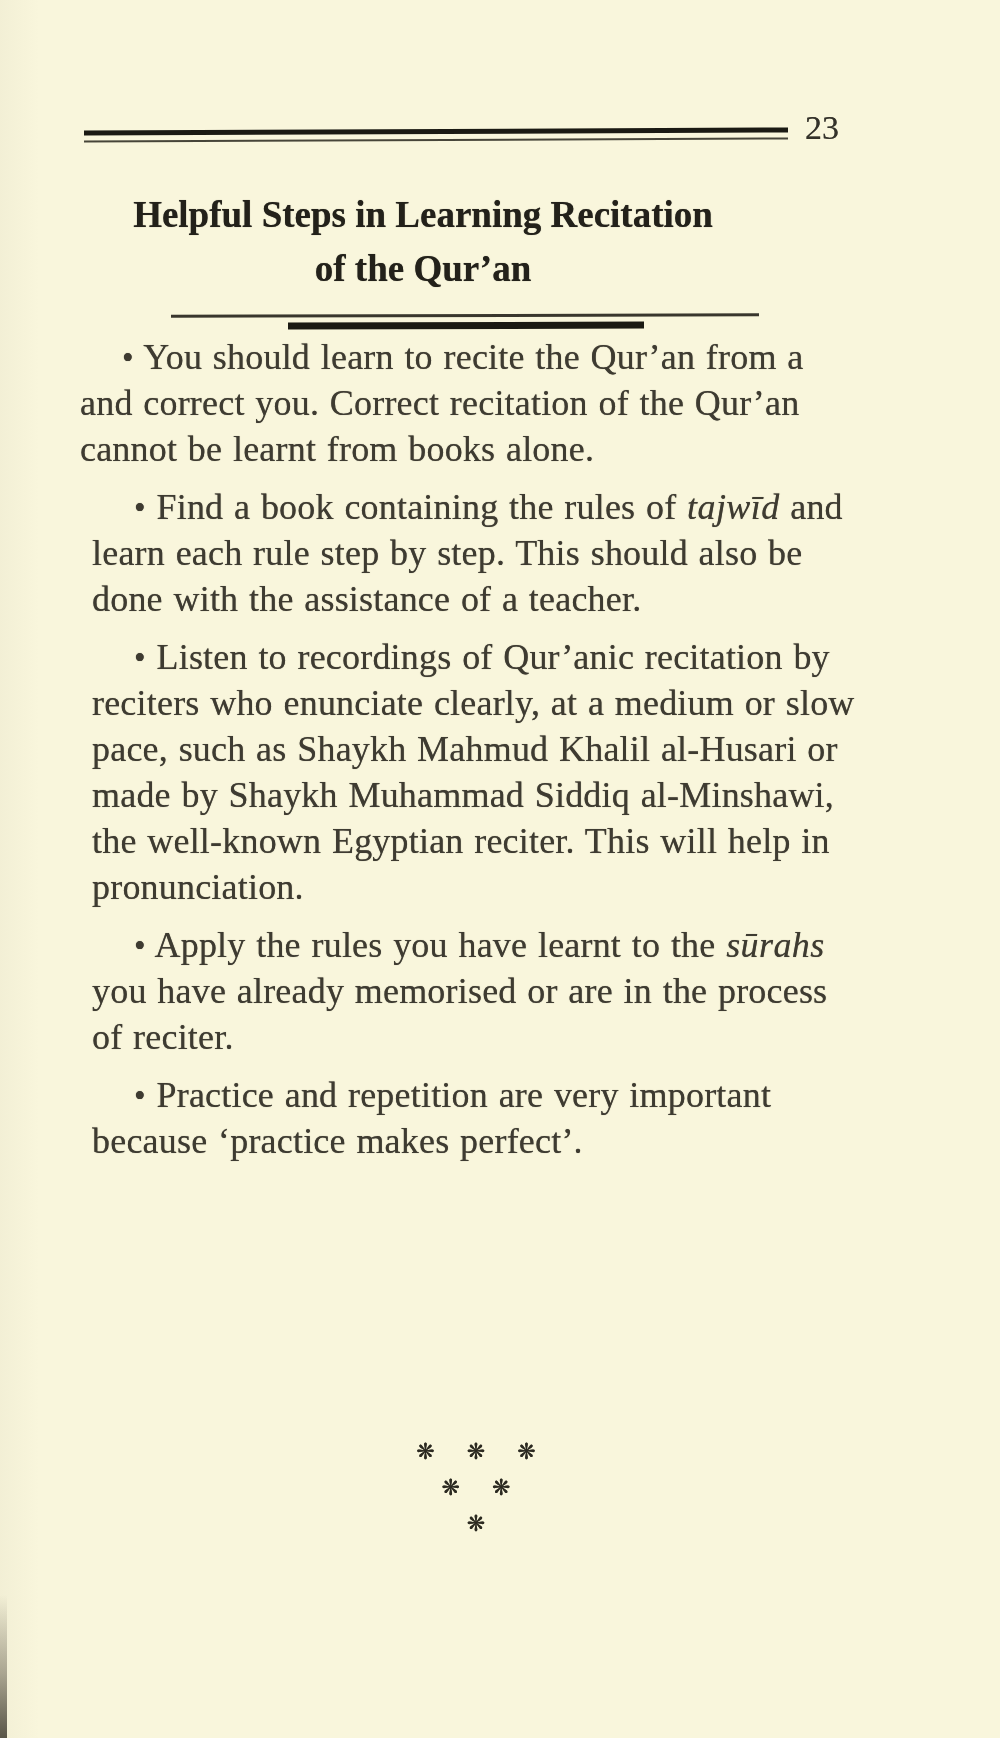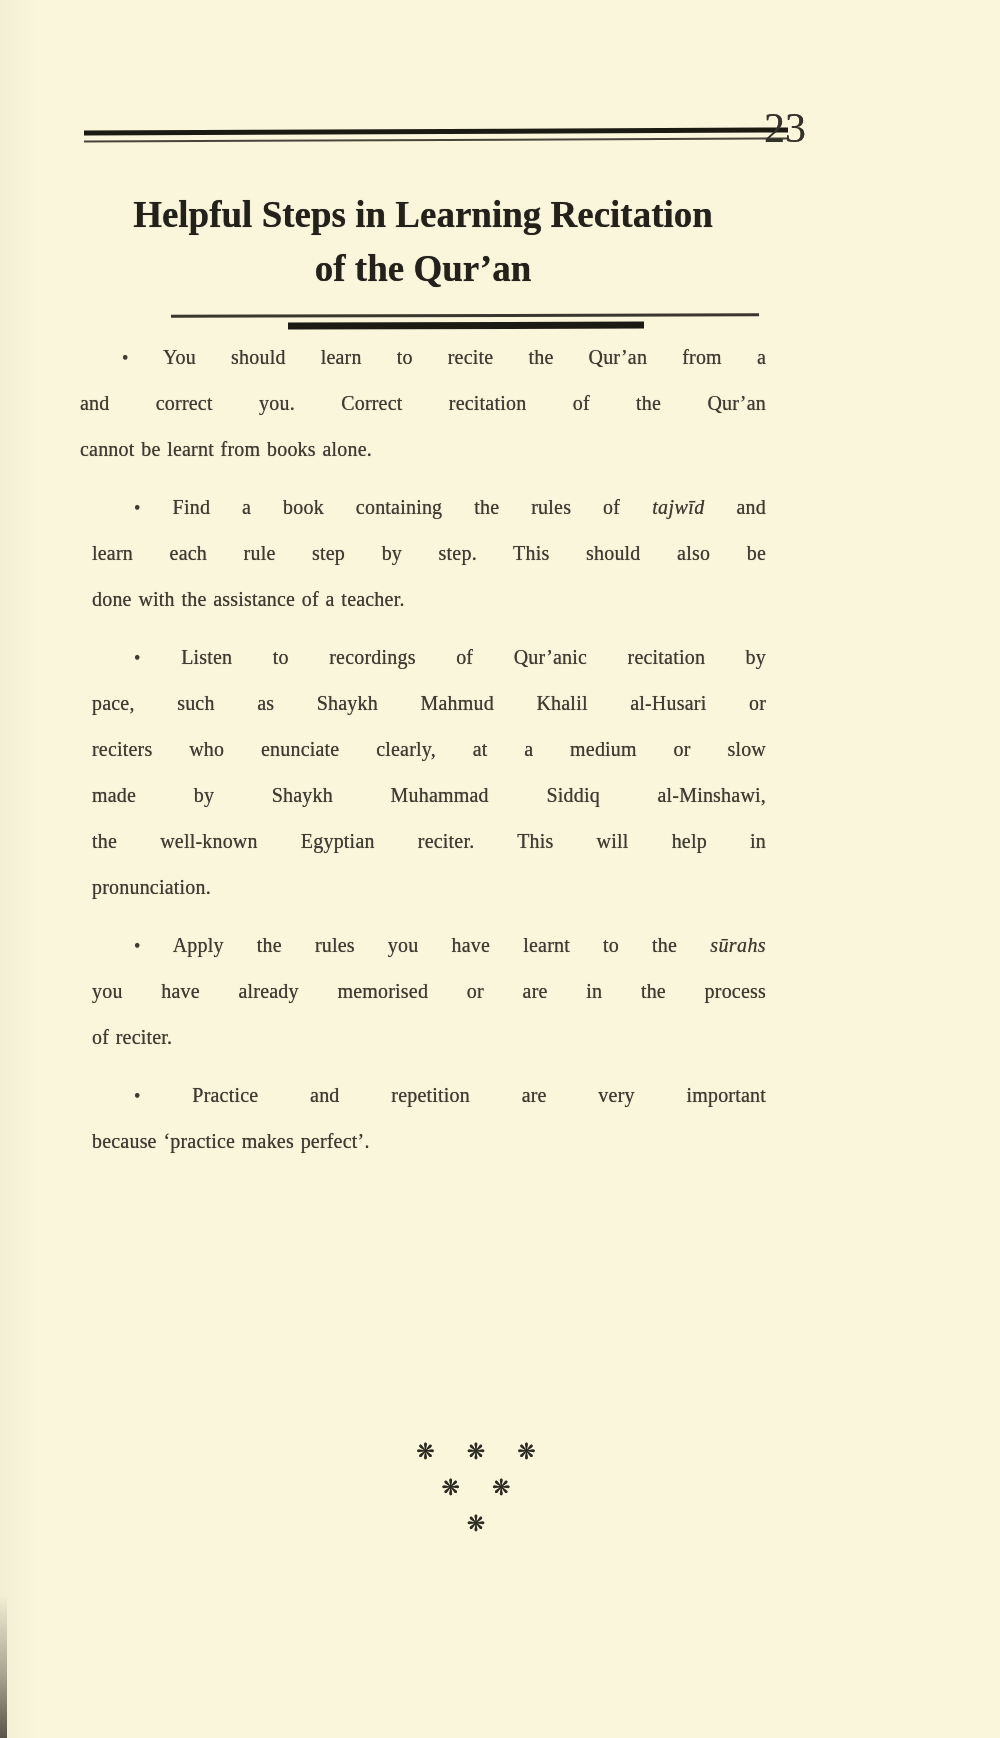--- a/index.html
+++ b/index.html
@@ -24,22 +24,22 @@
   }
   
   .header-rule{
     position:absolute;left:84px;top:129px;width:704px;
     transform:rotate(-0.25deg);
   }
   .header-rule .thick{height:4.5px;background:var(--rule);}
   .header-rule .gap{height:5px;}
   .header-rule .thin{height:2px;background:rgba(40,38,28,0.85);}
   .page-number{
-    position:absolute;left:764px;top:104px;
-    font-size:42px;line-height:48px;color:#34322a;
+    position:absolute;left:805px;top:104px;
+    font-size:34px;line-height:48px;color:#34322a;
     text-shadow:0 0 0.6px rgba(52,50,42,0.7);
   }
   
   .chapter-title{
     position:absolute;left:80px;top:180px;width:670px;
     margin:8px;text-align:center;
     font-size:37px;line-height:54px;font-weight:bold;
     color:var(--title-ink);
     text-shadow:0 0 0.7px rgba(35,33,26,0.75);
   }
@@ -49,21 +49,21 @@
     transform:rotate(-0.15deg);
   }
   .title-underline-thick{
     position:absolute;left:288px;top:322px;width:356px;height:7px;
     background:var(--rule);
     transform:rotate(-0.15deg);
   }
   
   .body-text{
     position:absolute;left:80px;top:334px;width:686px;
-    font-size:20px;color:var(--ink);
+    font-size:36px;color:var(--ink);
     word-spacing:1.5px;letter-spacing:0.2px;
     text-shadow:0 0 0.7px rgba(62,59,49,0.8);
   }
   .para + .para{margin-top:12px;margin-left:12px;}
   .line{
     height:46px;line-height:46px;
     text-align:justify;text-align-last:justify;
     white-space:nowrap;
   }
   .line.last{text-align-last:left;}
@@ -118,22 +118,22 @@
         <div class="line">and correct you. Correct recitation of the Qur’an</div>
         <div class="line last">cannot be learnt from books alone.</div>
       </div>
       <div class="para">
         <div class="line first"><span class="bullet">•</span> Find a book containing the rules of <i>tajwīd</i> and</div>
         <div class="line">learn each rule step by step. This should also be</div>
         <div class="line last">done with the assistance of a teacher.</div>
       </div>
       <div class="para">
         <div class="line first"><span class="bullet">•</span> Listen to recordings of Qur’anic recitation by</div>
+        <div class="line">reciters who enunciate clearly, at a medium or slow</div>
         <div class="line">pace, such as Shaykh Mahmud Khalil al-Husari or</div>
-        <div class="line">reciters who enunciate clearly, at a medium or slow</div>
         <div class="line">made by Shaykh Muhammad Siddiq al-Minshawi,</div>
         <div class="line">the well-known Egyptian reciter. This will help in</div>
         <div class="line last">pronunciation.</div>
       </div>
       <div class="para">
         <div class="line first"><span class="bullet">•</span> Apply the rules you have learnt to the <i>sūrahs</i></div>
         <div class="line">you have already memorised or are in the process</div>
         <div class="line last">of reciter.</div>
       </div>
       <div class="para">

